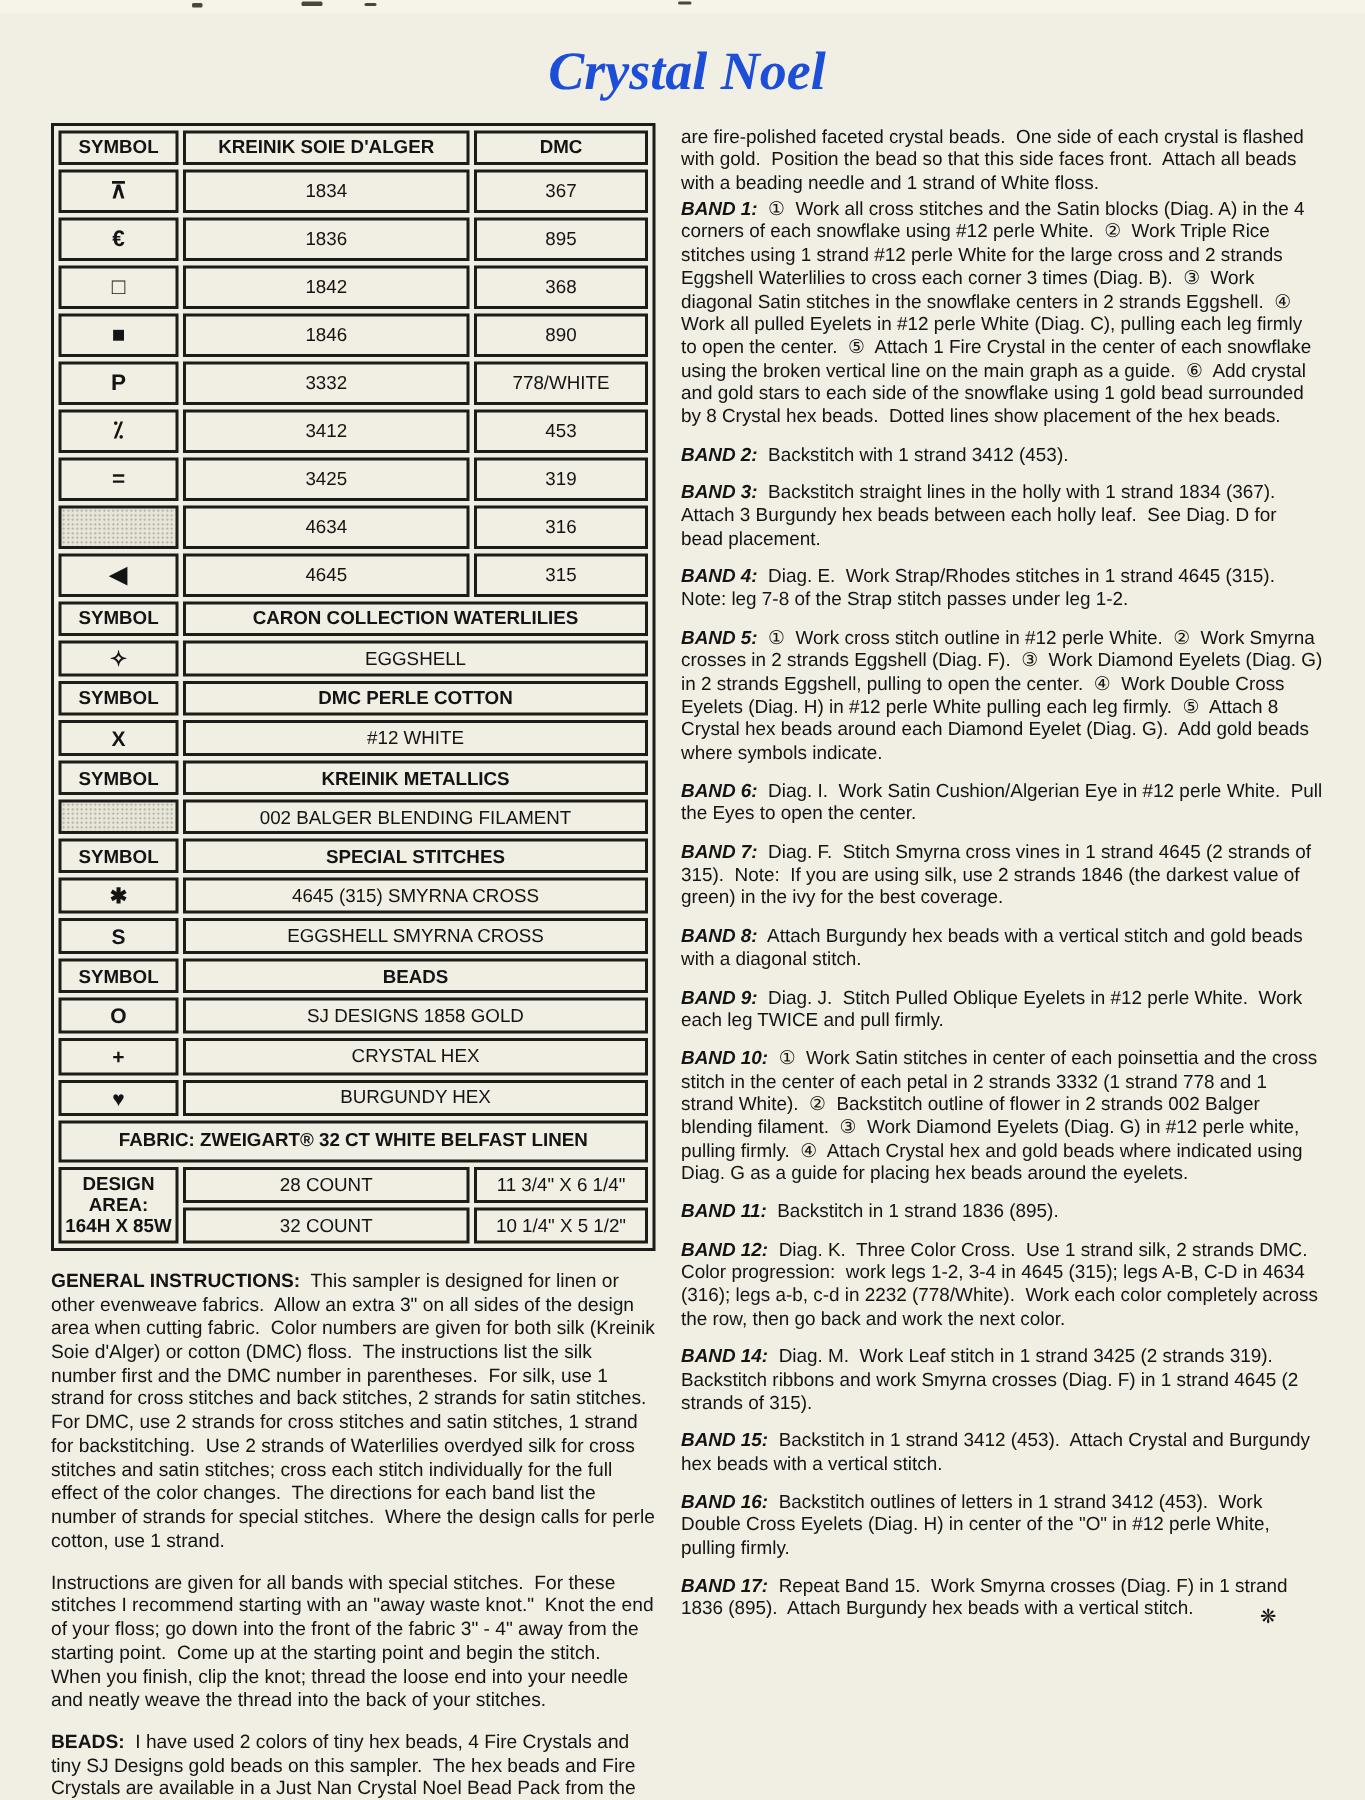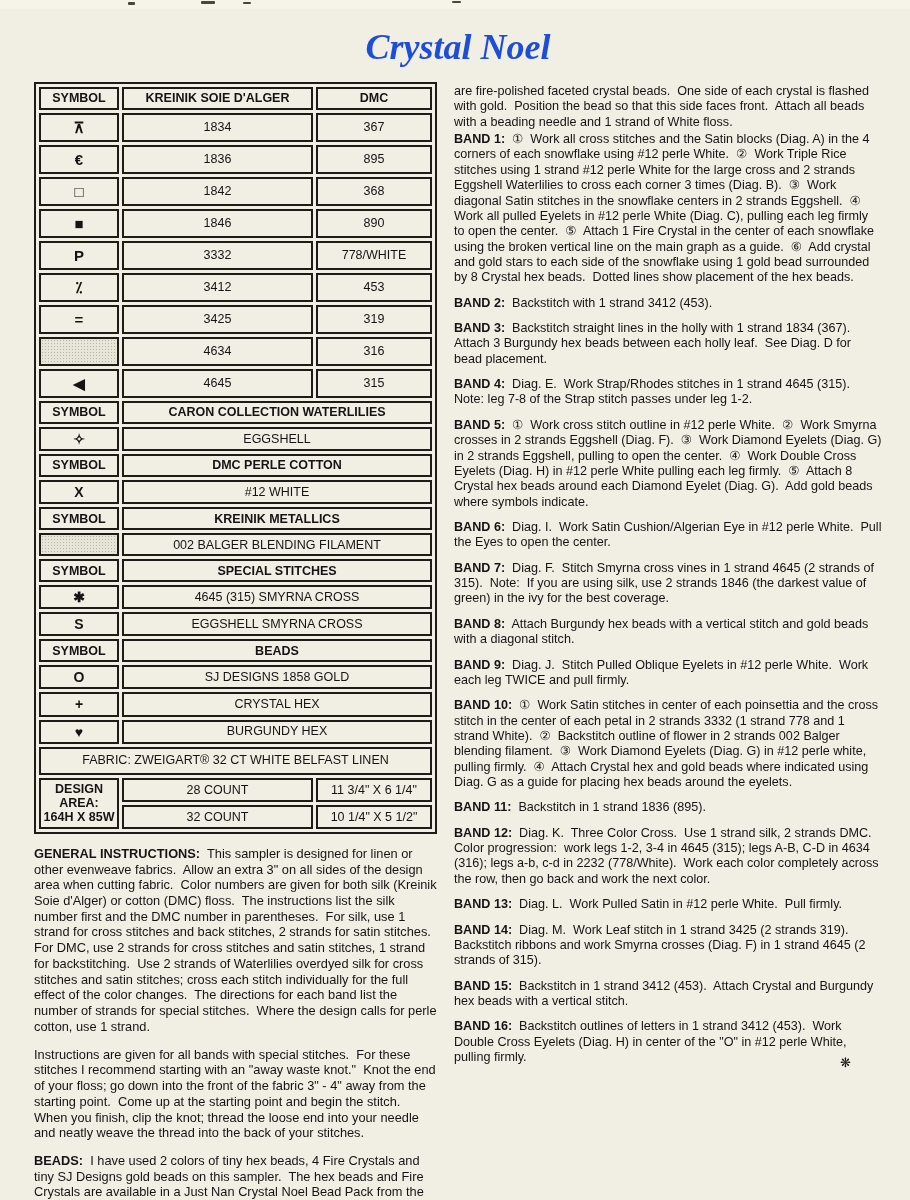--- a/index.html
+++ b/index.html
@@ -33,28 +33,28 @@
   tbody.floss td{height:21px;}
   tbody.floss td.sym{font-weight:bold;font-size:15px;}
   tbody.sections td{height:15px;}
   tbody.sections tr.sec-header td{font-weight:bold;}
   tbody.sections td.sym{font-weight:bold;font-size:14px;}
   td.shaded{
     background-color:#e7e5d8;
     background-image:radial-gradient(#b5b4a6 0.6px, rgba(0,0,0,0) 0.7px);
     background-size:3px 3px;
   }
-  tr.fabric td{font-weight:normal;height:20px;}
+  tr.fabric td{font-weight:bold;height:20px;}
   td.design-label{font-weight:bold;white-space:pre-line;font-size:12.3px;}
 
   .para{font-size:12.8px;line-height:1.23;margin:12px 0 0;white-space:pre-wrap;}
   .para b{font-weight:bold;}
   .intro{font-size:12.6px;line-height:1.22;margin:2px 0 2px;white-space:pre-wrap;}
   .band{font-size:12.6px;line-height:1.22;margin:0 0 10px;white-space:pre-wrap;}
-  .band b{font-weight:bold;}
+  .band b{font-weight:bold;font-style:italic;}
   .end-flower{font-size:13px;}
 </style>
 </head>
 <body>
 
 <div class="top-strip"></div>
 <div class="speck" style="left:128px;top:2px;width:7px;height:3px;"></div>
 <div class="speck" style="left:201px;top:1px;width:14px;height:3px;"></div>
 <div class="speck" style="left:243px;top:2px;width:8px;height:2px;"></div>
 <div class="speck" style="left:452px;top:1px;width:9px;height:2px;"></div>
@@ -255,28 +255,28 @@
           <p class="band"><b>BAND 8:</b><span>  Attach Burgundy hex beads with a vertical stitch and gold beads with a diagonal stitch.</span></p>
 
           <p class="band"><b>BAND 9:</b><span>  Diag. J.  Stitch Pulled Oblique Eyelets in #12 perle White.  Work each leg TWICE and pull firmly.</span></p>
 
           <p class="band"><b>BAND 10:</b><span>  ①  Work Satin stitches in center of each poinsettia and the cross stitch in the center of each petal in 2 strands 3332 (1 strand 778 and 1 strand White).  ②  Backstitch outline of flower in 2 strands 002 Balger blending filament.  ③  Work Diamond Eyelets (Diag. G) in #12 perle white, pulling firmly.  ④  Attach Crystal hex and gold beads where indicated using Diag. G as a guide for placing hex beads around the eyelets.</span></p>
 
           <p class="band"><b>BAND 11:</b><span>  Backstitch in 1 strand 1836 (895).</span></p>
 
           <p class="band"><b>BAND 12:</b><span>  Diag. K.  Three Color Cross.  Use 1 strand silk, 2 strands DMC.  Color progression:  work legs 1-2, 3-4 in 4645 (315); legs A-B, C-D in 4634 (316); legs a-b, c-d in 2232 (778/White).  Work each color completely across the row, then go back and work the next color.</span></p>
 
-          <p class="band"><b>BAND 13:</b><span>  Diag. L.  Work Pulled Satin in #12 perle White.  Pull firmly.</span></p>
 
           <p class="band"><b>BAND 14:</b><span>  Diag. M.  Work Leaf stitch in 1 strand 3425 (2 strands 319). Backstitch ribbons and work Smyrna crosses (Diag. F) in 1 strand 4645 (2 strands of 315).</span></p>
 
           <p class="band"><b>BAND 15:</b><span>  Backstitch in 1 strand 3412 (453).  Attach Crystal and Burgundy hex beads with a vertical stitch.</span></p>
 
           <p class="band"><b>BAND 16:</b><span>  Backstitch outlines of letters in 1 strand 3412 (453).  Work Double Cross Eyelets (Diag. H) in center of the "O" in #12 perle White, pulling firmly.</span></p>
 
+          <p class="band"><b>BAND 17:</b><span>  Repeat Band 15.  Work Smyrna crosses (Diag. F) in 1 strand 1836 (895).  Attach Burgundy hex beads with a vertical stitch.   </span></p>
         </div>
 
       <span class="end-flower" style="position:relative;top:-22px;left:386px;">❋</span>
 
     </div>
 
   </div>
 </div>
 
 </body></html>

